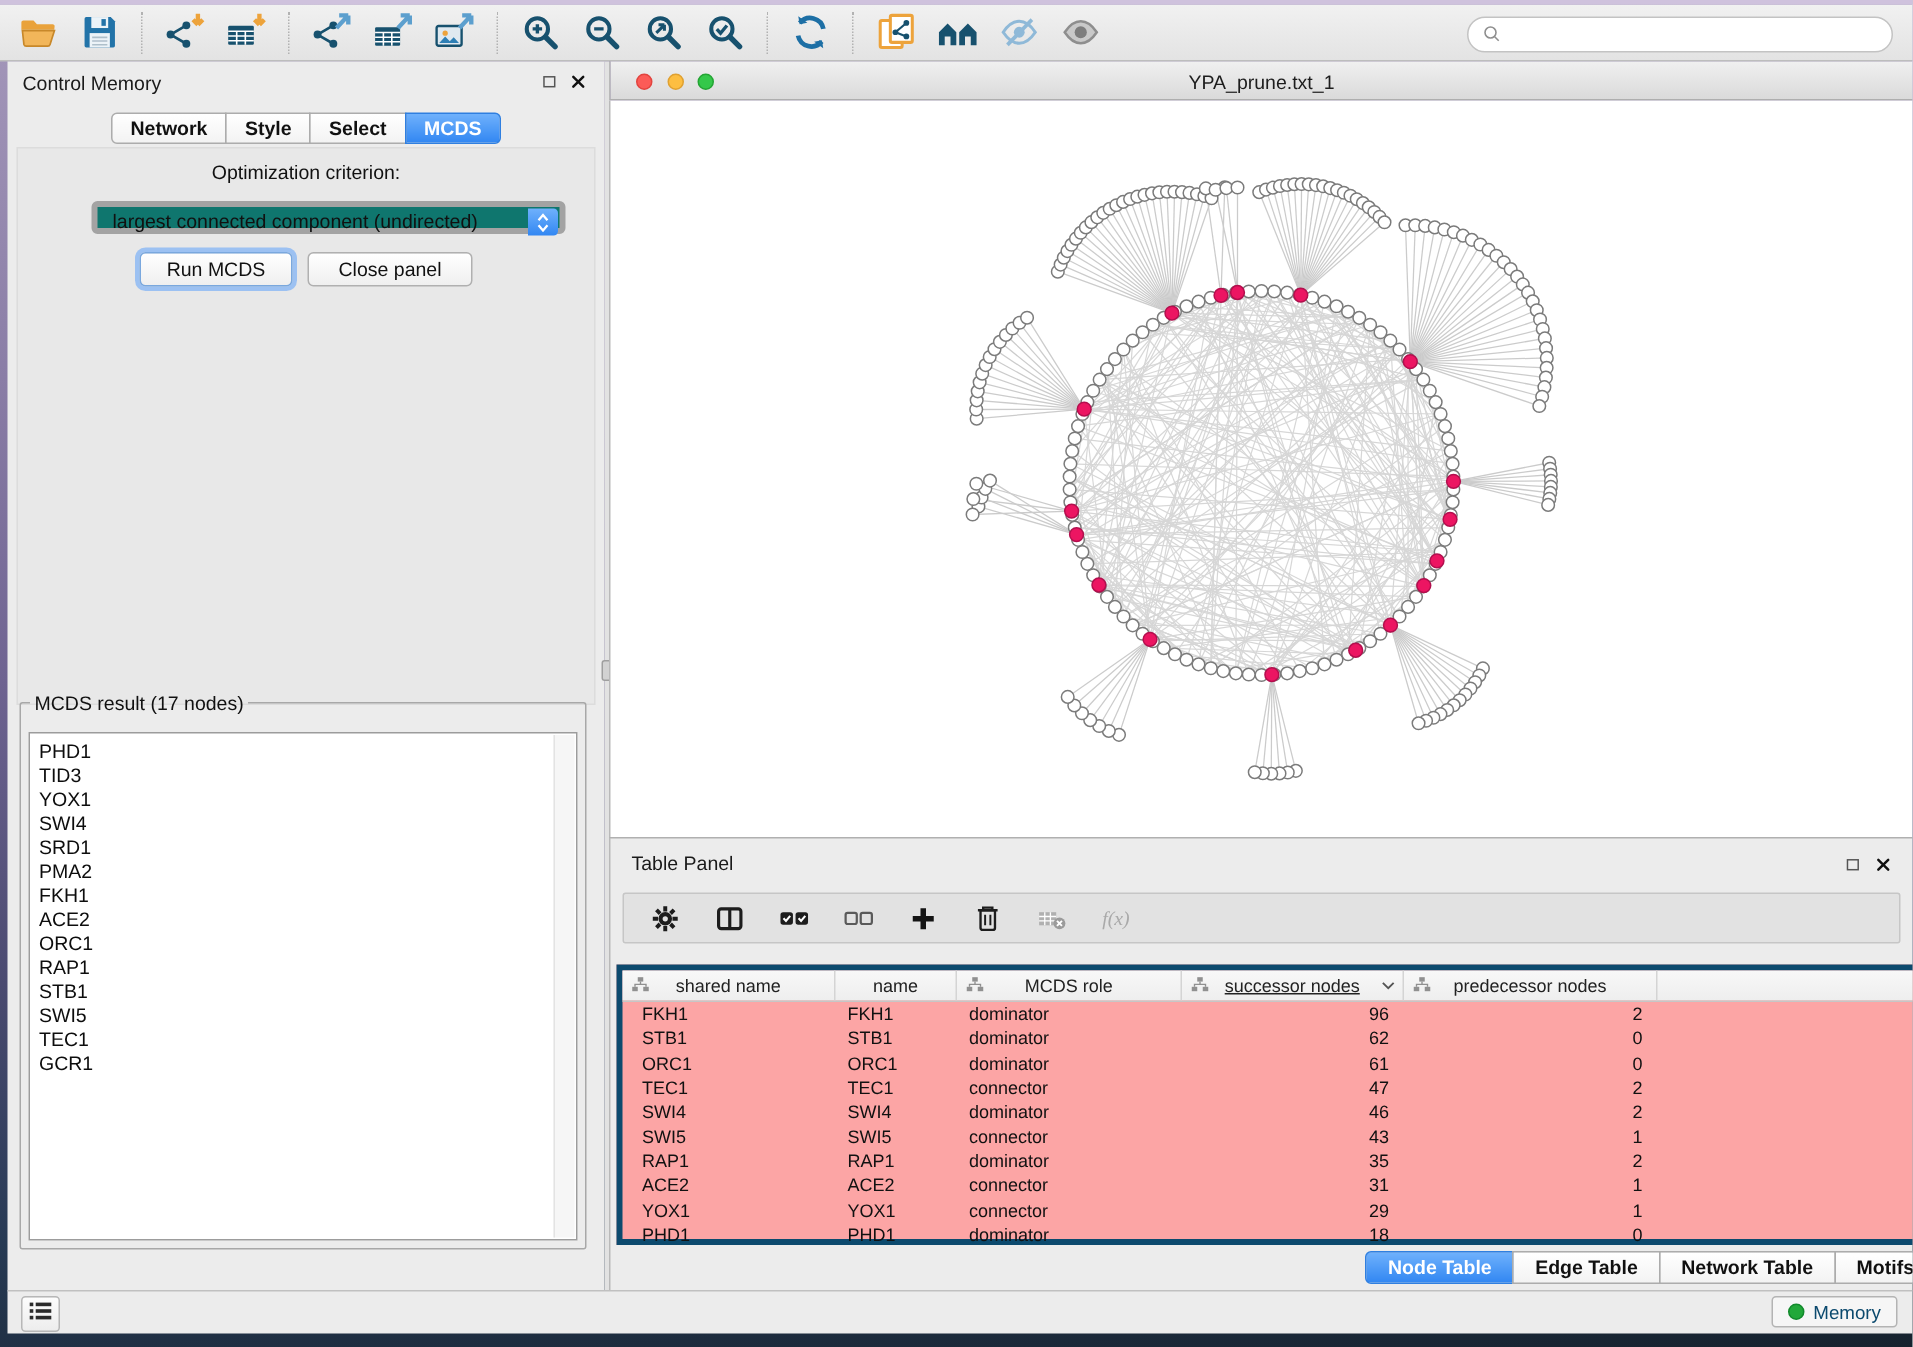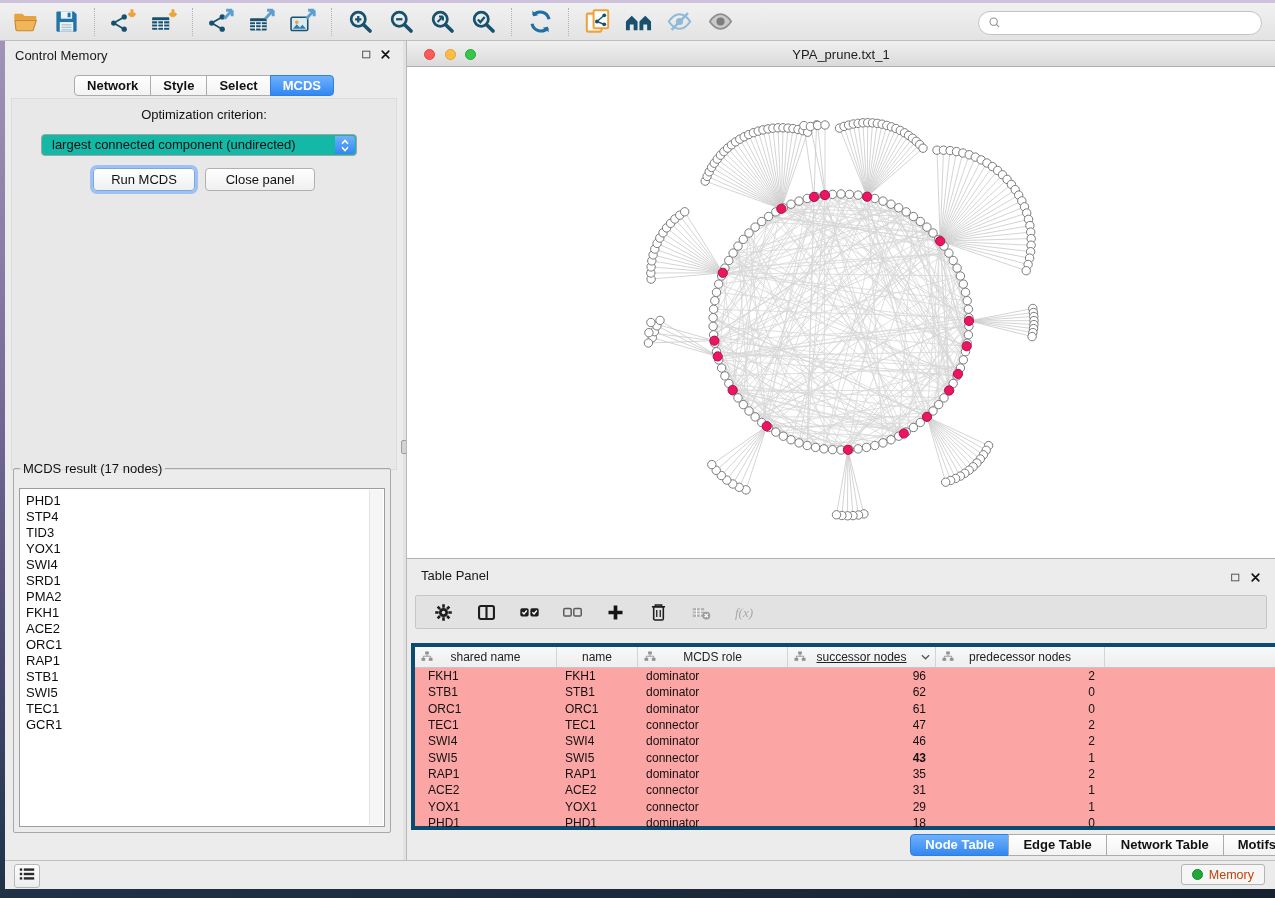--- a/index.html
+++ b/index.html
@@ -36,22 +36,22 @@
   .winbtns span{display:flex;}
   .cp-tabs{position:absolute;left:0;top:34px;width:100%;display:flex;justify-content:center;}
   .tabgroup{display:flex;font-weight:bold;}
   .tab{height:19px;line-height:19px;padding:0 12px;background:linear-gradient(#ffffff,#f3f3f3);border:1px solid #acacac;margin-left:-1px;font-size:13px;color:#111;}
   .tab:first-child{border-radius:4px 0 0 4px;margin-left:0;}
   .tab:last-child{border-radius:0 4px 4px 0;}
   .tab.active{background:linear-gradient(#6fb1fc,#3287f2);border-color:#2f7fe0;color:#fff;}
   .cp-inner{position:absolute;left:6px;right:6px;top:57px;height:370px;background:#e8e8e8;border:1px solid #dcdcdc;}
   .opt-label{position:absolute;left:0;top:66px;width:100%;text-align:center;font-size:13px;color:#111;}
   .dropdown{
-    position:absolute;left:36px;top:93px;width:316px;height:22px;box-sizing:border-box;
-    background:#14b8a6;border:1px solid #a3a3a3;border-radius:4px;font-size:13px;line-height:20px;padding-left:10px;color:#111;
+    position:absolute;left:56px;top:93px;width:316px;height:22px;box-sizing:border-box;
+    background:#0f766e;border:4px solid #a3a3a3;border-radius:4px;font-size:13px;line-height:20px;padding-left:10px;color:#111;
   }
   .stepper{position:absolute;right:1px;top:1px;width:20px;height:18px;border-radius:0 3px 3px 0;background:linear-gradient(#6fb1fc,#3287f2);display:flex;align-items:center;justify-content:center;}
   .btn{position:absolute;height:21px;background:linear-gradient(#ffffff,#efefef);border:1px solid #b0b0b0;border-radius:4px;font-size:13px;text-align:center;line-height:21px;color:#111;}
   #run-btn{left:88px;top:127px;width:100px;border-color:#7aa8de;box-shadow:0 0 0 3px rgba(92,160,250,.55);}
   #close-btn{left:200px;top:127px;width:108px;}
   .result-fieldset{
     position:absolute;left:8px;top:420px;width:378px;height:372px;box-sizing:border-box;
     border:1px solid #a8a8a8;border-radius:2px;margin:0;padding:0;
   }
   .result-fieldset legend{font-size:13px;color:#111;margin-left:6px;padding:0 3px;}
@@ -100,21 +100,21 @@
   .tp-scroll{position:absolute;right:1px;top:21px;bottom:1px;width:13px;background:#f7f7f7;border-left:1px solid #e3e3e3;}
   .tp-thumb{position:absolute;left:2px;top:4px;width:9px;height:88px;background:#b5b5b5;border-radius:5px;}
   .tp-tabs{position:absolute;left:16px;top:275px;width:100%;display:flex;justify-content:flex-end;}
   .tp-tabs .tab{height:20px;line-height:20px;padding:0 14px;}
   
   .status-bar{position:absolute;left:5px;right:0;top:860px;height:29px;background:#ececec;border-top:1px solid #c0c0c0;box-sizing:border-box;}
   .list-btn{position:absolute;left:9px;top:3px;width:24px;height:22px;background:linear-gradient(#fdfdfd,#ededed);border:1px solid #b7b7b7;border-radius:3px;display:flex;align-items:center;justify-content:center;}
   .memory-btn{
     position:absolute;right:10px;top:3px;height:21px;box-sizing:border-box;padding:0 10px;
     background:#f6f6f6;border:1px solid #b4b4b4;border-radius:3px;
-    display:flex;align-items:center;gap:6px;font-size:12.5px;color:#c2410c;
+    display:flex;align-items:center;gap:6px;font-size:12.5px;color:#0c4a6e;
   }
   .mem-dot{width:11px;height:11px;border-radius:50%;border:1px solid #128a2c;box-sizing:border-box;}
 </style>
 </head>
 <body>
 
 <div class="main-toolbar">
   <div class="tb-icons">
       <span class="tbtn">
         <span style="display: flex;">
@@ -349,21 +349,20 @@
       </span>
   </div>
   <div class="btn" id="run-btn">Run MCDS</div>
   <div class="btn" id="close-btn">Close panel</div>
   <fieldset class="result-fieldset">
     <legend>MCDS result (17 nodes)</legend>
     <div class="result-list">
       <div class="rl-track"></div>
       <ul id="result-items">
           <li>PHD1</li>
-          <li>STP4</li>
           <li>TID3</li>
           <li>YOX1</li>
           <li>SWI4</li>
           <li>SRD1</li>
           <li>PMA2</li>
           <li>FKH1</li>
           <li>ACE2</li>
           <li>ORC1</li>
           <li>RAP1</li>
           <li>STB1</li>
@@ -1236,21 +1235,21 @@
           <div class="td" style="width: 142px; padding-left: 13px;">SWI4</div>
           <div class="td" style="width: 81px; padding-left: 8px;">SWI4</div>
           <div class="td" style="width: 150px; padding-left: 8px;">dominator</div>
           <div class="td r" style="width: 148px;">46</div>
           <div class="td r" style="width: 169px;">2</div>
         </div>
         <div class="tr">
           <div class="td" style="width: 142px; padding-left: 13px;">SWI5</div>
           <div class="td" style="width: 81px; padding-left: 8px;">SWI5</div>
           <div class="td" style="width: 150px; padding-left: 8px;">connector</div>
-          <div class="td r" style="width: 148px; font-weight: bold;">43</div>
+          <div class="td r" style="width: 148px;">43</div>
           <div class="td r" style="width: 169px;">1</div>
         </div>
         <div class="tr">
           <div class="td" style="width: 142px; padding-left: 13px;">RAP1</div>
           <div class="td" style="width: 81px; padding-left: 8px;">RAP1</div>
           <div class="td" style="width: 150px; padding-left: 8px;">dominator</div>
           <div class="td r" style="width: 148px;">35</div>
           <div class="td r" style="width: 169px;">2</div>
         </div>
         <div class="tr">

